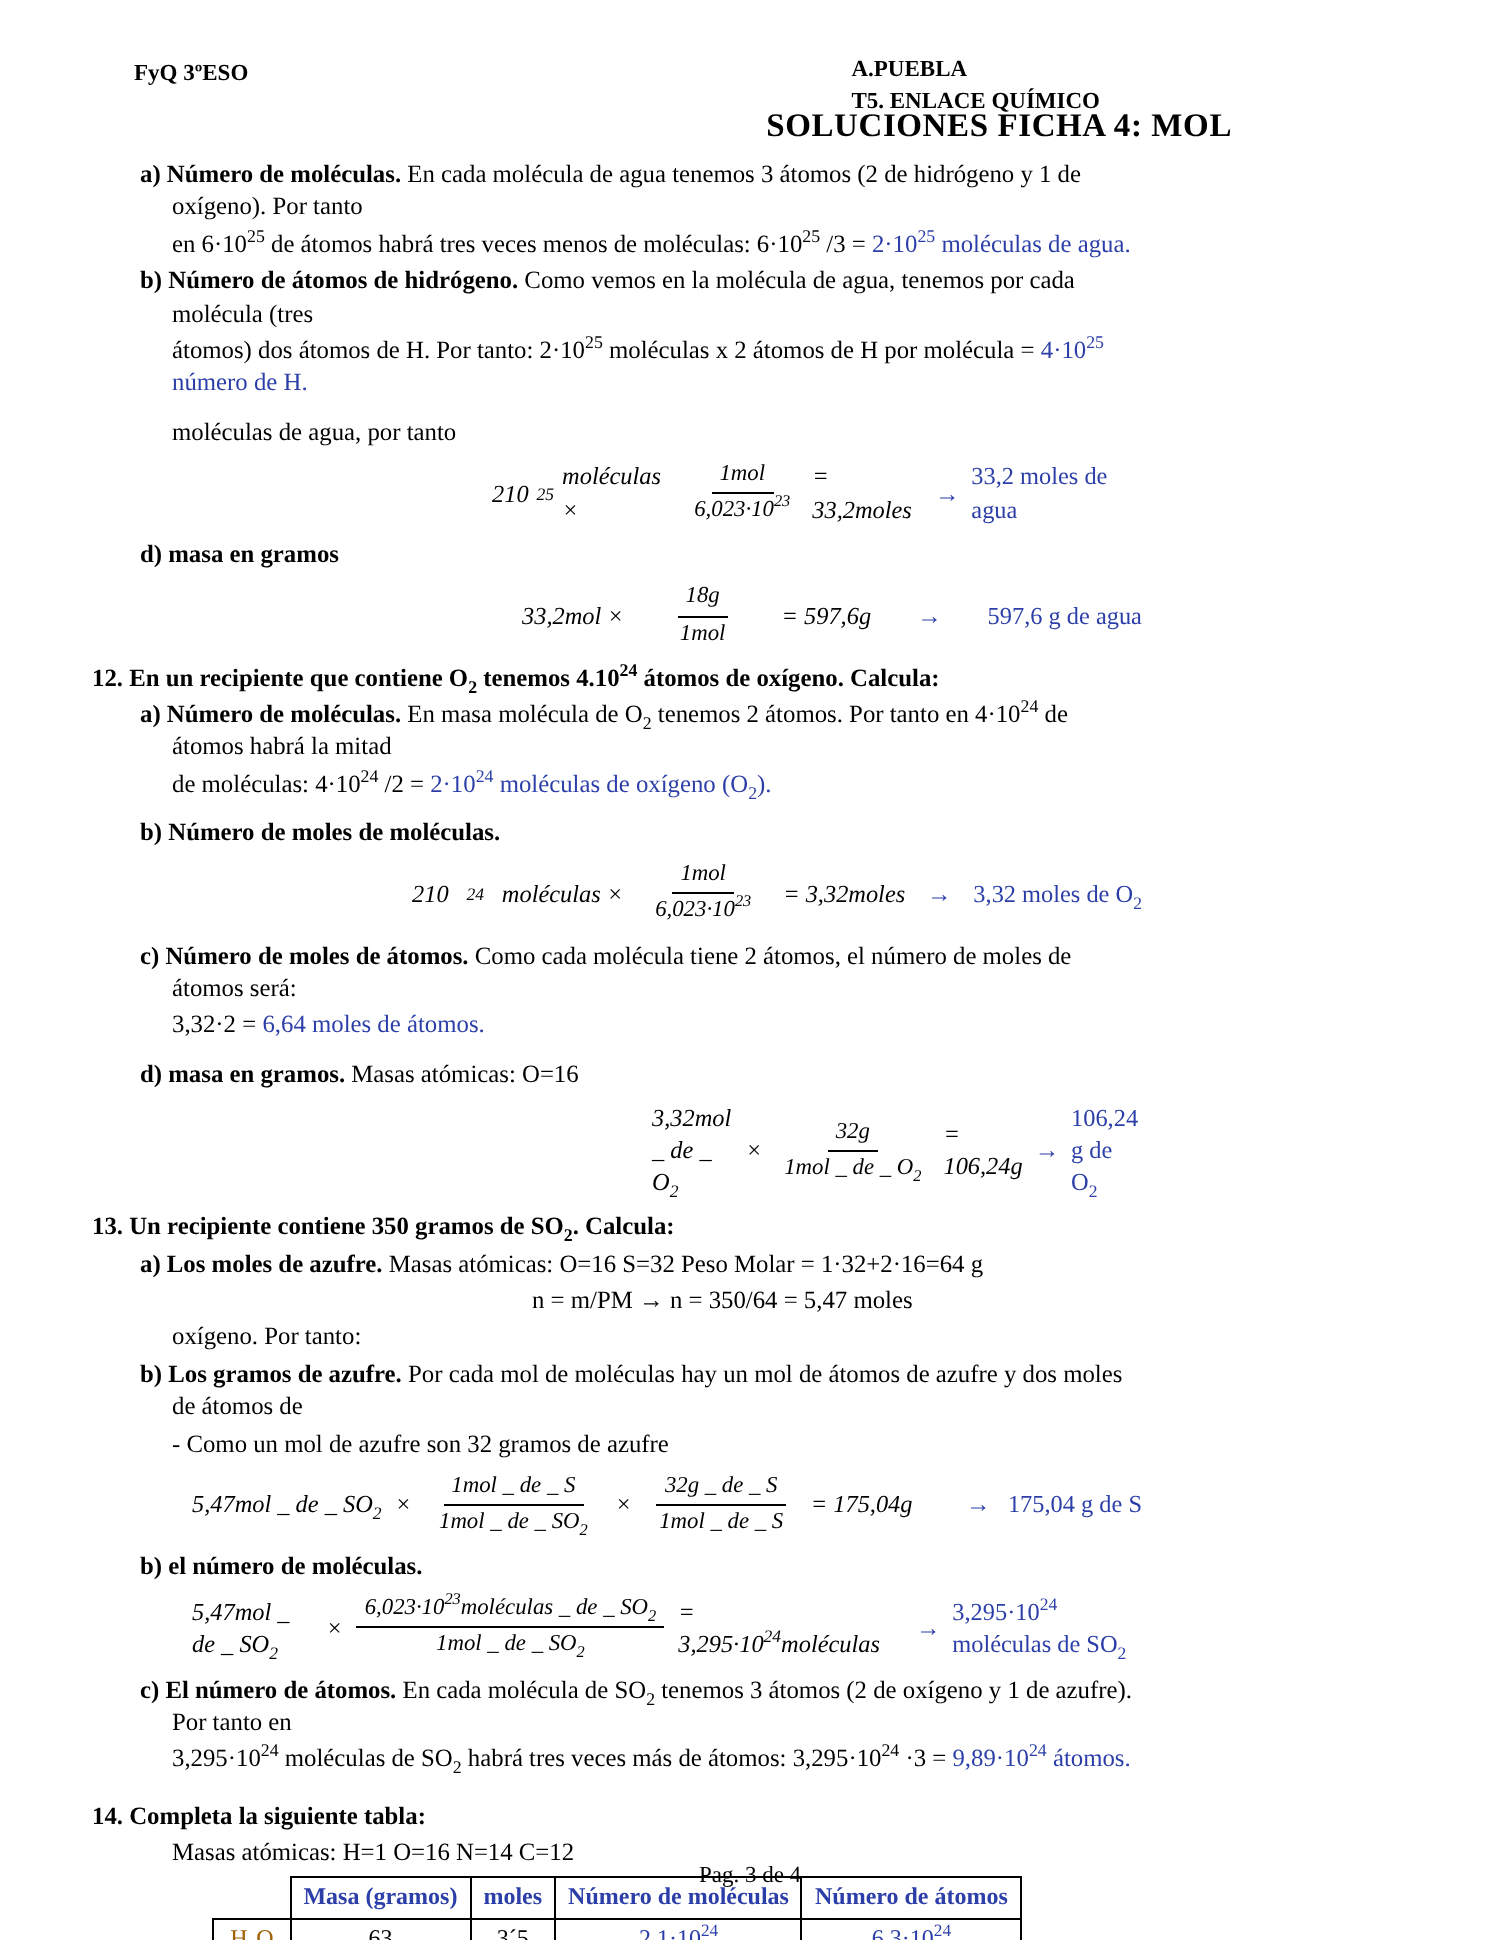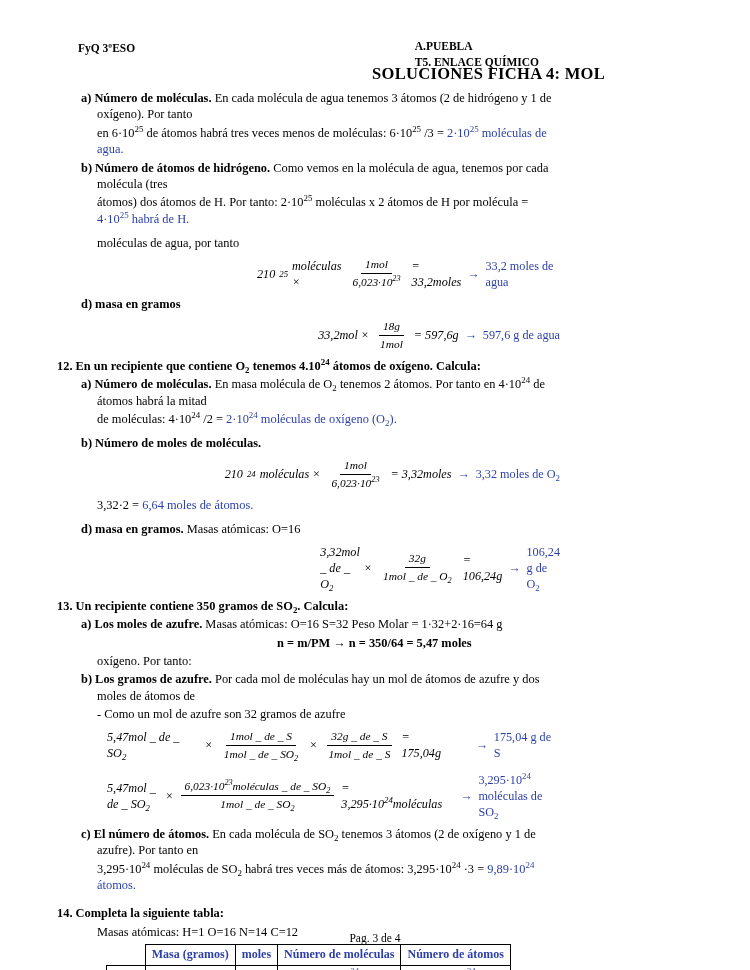--- a/index.html
+++ b/index.html
@@ -12,21 +12,21 @@
     height: 970px;
     font-family: "Liberation Serif", serif;
     color: #000000;
     position: relative;
     overflow: hidden;
   }
   .page {
     position: relative;
     width: 617px;
     height: 970px;
-    padding: 12px;
+    padding: 1px;
     box-sizing: border-box;
   }
   .header {
     position: relative;
     height: 36px;
     padding: 26px 40px 0 66px;
     box-sizing: border-box;
   }
   .hdr-left {
     position: absolute;
@@ -71,21 +71,21 @@
   sub { font-size: 0.72em; vertical-align: sub; line-height: 0; }
   .sp6 { height: 6px; }
   .sp10 { height: 10px; }
   .sp4 { height: 4px; }
   .eq {
     font-family: "Liberation Serif", serif;
     font-style: italic;
     font-size: 12.2px;
     display: flex;
     align-items: center;
-    justify-content: flex-end;
+    justify-content: space-between;
     gap: 4px;
     flex-wrap: nowrap;
   }
   .frac {
     display: inline-flex;
     flex-direction: column;
     align-items: center;
     vertical-align: middle;
     margin: 0 3px;
     font-size: 11.4px;
@@ -152,21 +152,21 @@
       <b>a) Número de moléculas.</b><span> En cada molécula de agua tenemos 3 átomos (2 de hidrógeno y 1 de oxígeno). Por tanto</span>
     </div>
     <div class="blk indent1">
       <span>en 6·10</span><sup>25</sup><span> de átomos habrá tres veces menos de moléculas:  6·10</span><sup>25</sup><span> /3 = </span><span class="blue">2·10</span><sup class="blue">25</sup><span class="blue"> moléculas de agua.</span>
     </div>
 
     <div class="blk hang">
       <b>b) Número de átomos de hidrógeno.</b><span> Como vemos en la molécula de agua, tenemos por cada molécula (tres</span>
     </div>
     <div class="blk indent1">
-      <span>átomos) dos átomos de H. Por tanto: 2·10</span><sup>25</sup><span> moléculas x 2 átomos de H por molécula = </span><span class="blue">4·10</span><sup class="blue">25</sup><span class="blue"> habrá de H.</span>
+      <span>átomos) dos átomos de H. Por tanto: 2·10</span><sup>25</sup><span> moléculas x 2 átomos de H por molécula = </span><span class="blue">4·10</span><sup class="blue">25</sup><span class="blue"> número de H.</span>
     </div>
 
     <div class="sp6"></div>
 
     <div class="blk indent1">moléculas de agua, por tanto</div>
 
     <div class="sp4"></div>
     <div class="eq" style="padding-left:200px;">
       <span>210</span>
         <sup>25</sup>
@@ -226,20 +226,23 @@
         <span class="num">1mol</span>
         <span class="den"><span>6,023·10</span><sup>23</sup></span>
       </span>
       <span>= 3,32moles</span>
       <span class="arrow blue">→</span>
       <span class="note-blue"><span>3,32 moles de O</span><sub>2</sub></span>
     </div>
 
     <div class="sp6"></div>
 
+    <div class="blk hang">
+      <b>c)  Número de moles de átomos.</b><span>  Como cada molécula tiene 2 átomos, el número de moles de átomos será:</span>
+    </div>
     <div class="blk indent1">
       <span>3,32·2 = </span><span class="blue">6,64 moles de átomos.</span>
     </div>
 
     <div class="sp6"></div>
 
     <div class="blk hang">
       <b>d) masa en gramos.</b><span> Masas atómicas: O=16</span>
     </div>
 
@@ -258,21 +261,21 @@
 
     <div class="sp6"></div>
 
     <div class="blk">
       <b><span>13.</span> <span>Un recipiente contiene 350 gramos de SO</span><sub>2</sub><span>. Calcula:</span></b>
     </div>
 
     <div class="blk hang">
       <b>a)   Los moles de  azufre.</b><span> Masas atómicas: O=16   S=32       Peso Molar = 1·32+2·16=64 g</span>
     </div>
-    <div class="blk" style="padding-left:220px;font-weight:bold;">n = m/PM    →   n = 350/64 = 5,47 moles</div>
+    <div class="blk" style="padding-left:220px;">n = m/PM    →   n = 350/64 = 5,47 moles</div>
 
     <div class="blk indent1">oxígeno. Por tanto:</div>
     <div class="blk hang">
       <b>b) Los gramos de azufre.</b><span> Por cada mol de moléculas hay un mol de átomos de azufre y dos moles de átomos de</span>
     </div>
     <div class="blk indent1">- Como un mol de azufre son 32 gramos de azufre</div>
 
     <div class="sp4"></div>
     <div class="eq" style="padding-left:50px;">
       <span><span>5,47mol _ de _ SO</span><sub>2</sub></span>
@@ -286,20 +289,23 @@
         <span class="num">32g _ de _ S</span>
         <span class="den">1mol _ de _ S</span>
       </span>
       <span>= 175,04g</span>
       <span class="arrow blue" style="padding-left:20px;">→</span>
       <span class="note-blue">175,04 g de S</span>
     </div>
 
     <div class="sp6"></div>
 
+    <div class="blk hang">
+      <b>b)   el número de moléculas.</b>
+    </div>
 
     <div class="sp4"></div>
     <div class="eq" style="padding-left:50px;">
       <span><span>5,47mol _ de _ SO</span><sub>2</sub></span>
       <span>×</span>
       <span class="frac">
         <span class="num"><span>6,023·10</span><sup>23</sup><span>moléculas _ de _ SO</span><sub>2</sub></span>
         <span class="den"><span>1mol _ de _ SO</span><sub>2</sub></span>
       </span>
       <span><span>= 3,295·10</span><sup>24</sup><span>moléculas</span></span>

